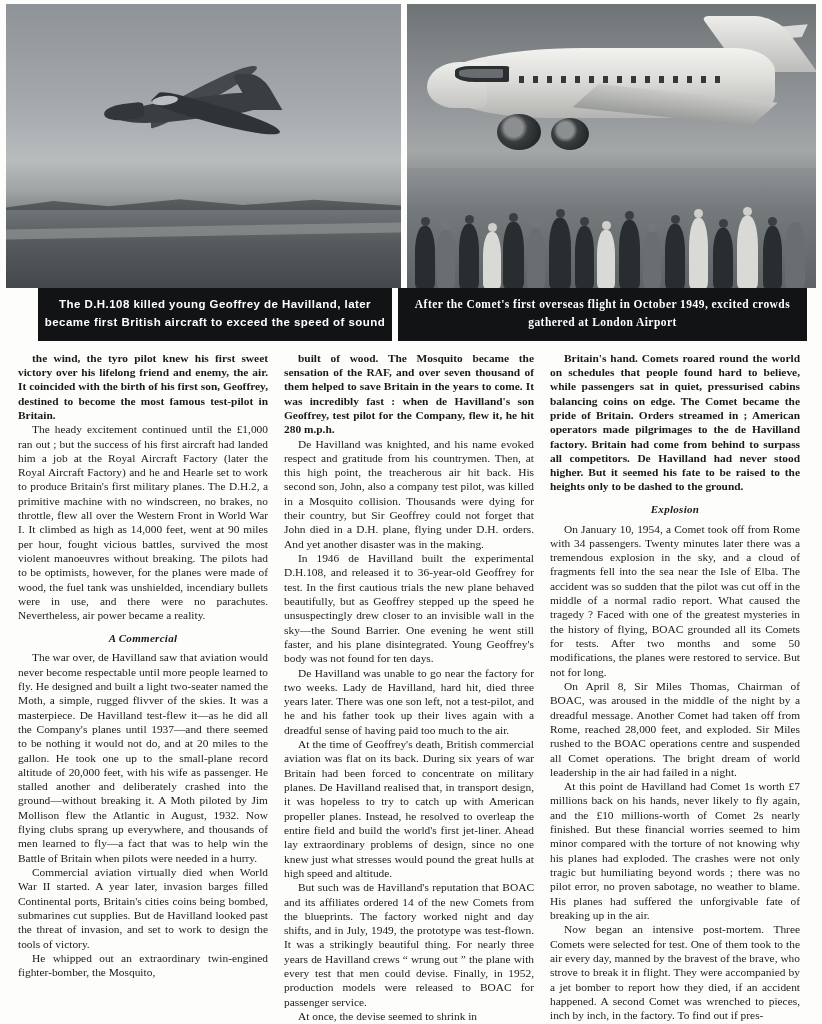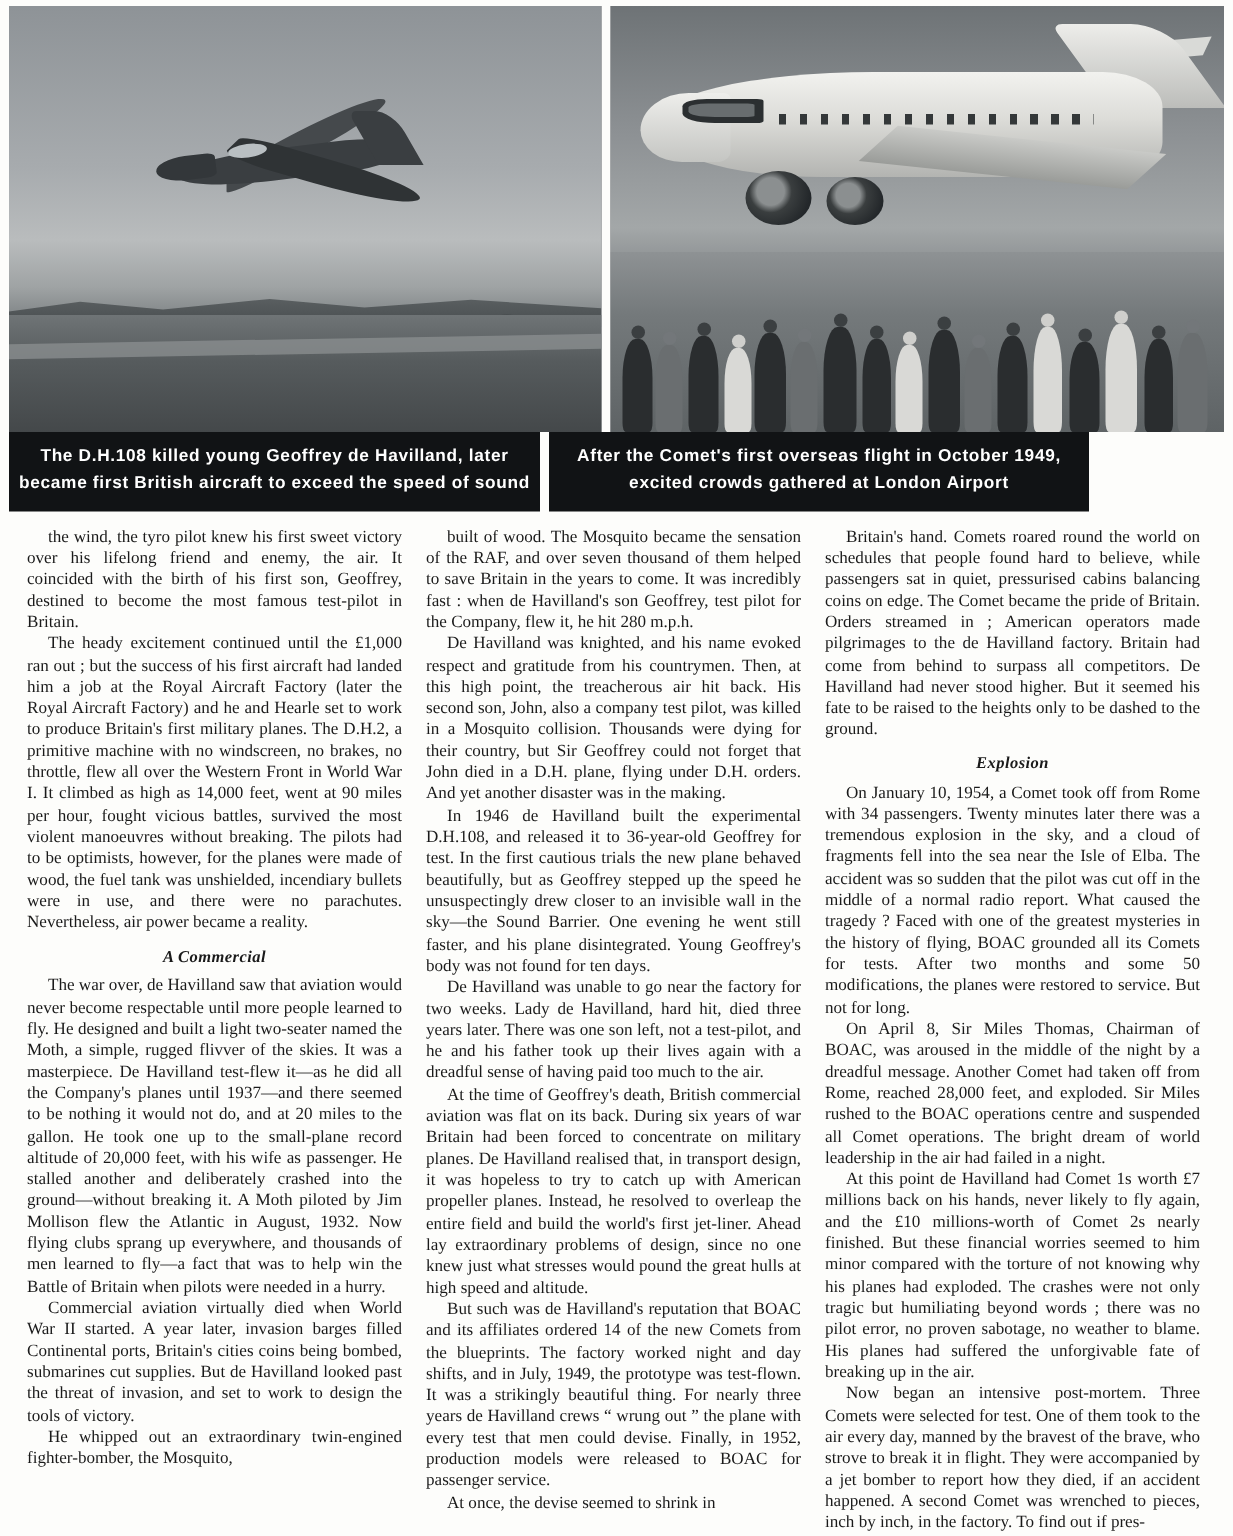--- a/index.html
+++ b/index.html
@@ -259,22 +259,22 @@
     color: #ffffff;
     font-family: "Liberation Sans", sans-serif;
     font-size: 11.5px;
     font-weight: bold;
     line-height: 1.55;
     letter-spacing: .45px;
     text-align: center;
     padding: 8px 6px 9px 6px;
     box-sizing: border-box;
   }
-  .caption.left { width: 354px; }
-  .caption.right { width: 360px; }
+  .caption.left { width: 354px; margin-left: 32px; }
+  .caption.right { width: 409px; font-family: Liberation Serif, serif; }
 
   
   .columns {
     display: flex;
     gap: 16px;
     padding: 10px 18px 6px 18px;
     box-sizing: border-box;
     width: 822px;
   }
   .col {
@@ -284,20 +284,21 @@
     text-align: justify;
     text-justify: inter-word;
     hyphens: auto;
   }
   .col p {
     margin: 0;
     text-indent: 14px;
   }
   .col p.first {
     text-indent: 14px;
+    font-weight: bold;
   }
   .subhead {
     text-align: center;
     font-family: "Liberation Serif", serif;
     font-weight: bold;
     font-style: italic;
     font-size: 11px;
     letter-spacing: .3px;
     margin: 9px 0 5px 0;
   }

